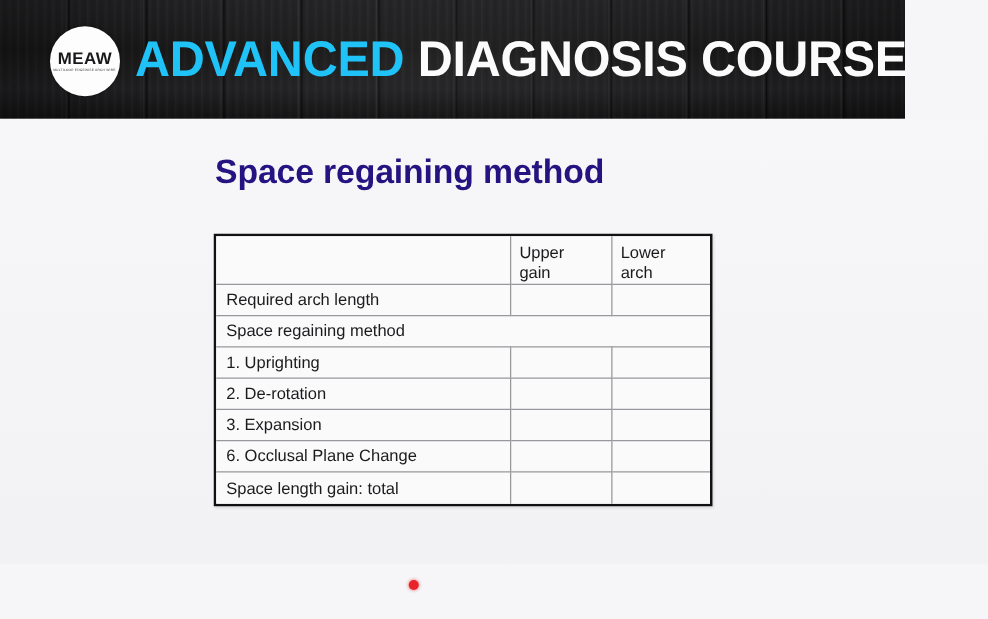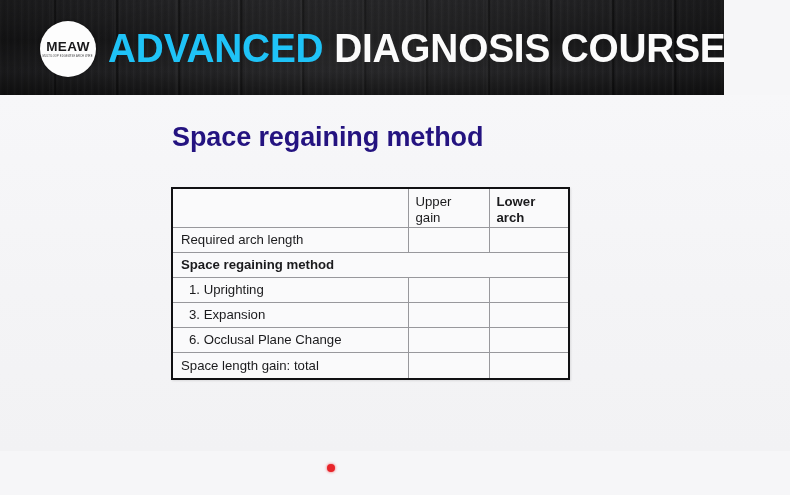--- a/index.html
+++ b/index.html
@@ -147,32 +147,32 @@
     border: 1px solid #98989c;
     padding: 0;
     vertical-align: middle;
     background: #fafafb;
     height: 25px;
     box-sizing: border-box;
   }
   table.grid tr:first-child td { border-top: none; }
   table.grid tr:last-child  td { border-bottom: none; }
   table.grid td:first-child  { border-left: none; }
-  table.grid td:last-child   { border-right: none; font-weight: bold; }
+  table.grid td:last-child   { border-right: none; }
 
   .col-label { width: 235px; }
   .col-up    { width: 81px; }
   .col-low   { width: 79px; }
 
   .cell-txt {
     display: block;
     padding: 2px 0 2px 8px;
     line-height: 1.18;
   }
-  .cell-txt.indent { padding-left: 16px; }
+  .cell-txt.indent { padding-left: 8px; }
   .hdr-cell .cell-txt {
     padding-left: 7px;
   }
   .row-head td { height: 47px; vertical-align: top; }
   .row-head .cell-txt { padding-top: 5px; }
   .hdr-wrap { display: block; max-width: 56px; }
 
   .merged-row td { height: 25px; }
 
   
@@ -254,20 +254,31 @@
             </td>
             <td>
               <span class="cell-txt"></span>
             </td>
             <td>
               <span class="cell-txt"></span>
             </td>
           </tr>
           <tr>
             <td>
+              <span class="cell-txt indent">2. De-rotation</span>
+            </td>
+            <td>
+              <span class="cell-txt"></span>
+            </td>
+            <td>
+              <span class="cell-txt"></span>
+            </td>
+          </tr>
+          <tr>
+            <td>
               <span class="cell-txt indent">3. Expansion</span>
             </td>
             <td>
               <span class="cell-txt"></span>
             </td>
             <td>
               <span class="cell-txt"></span>
             </td>
           </tr>
           <tr>

